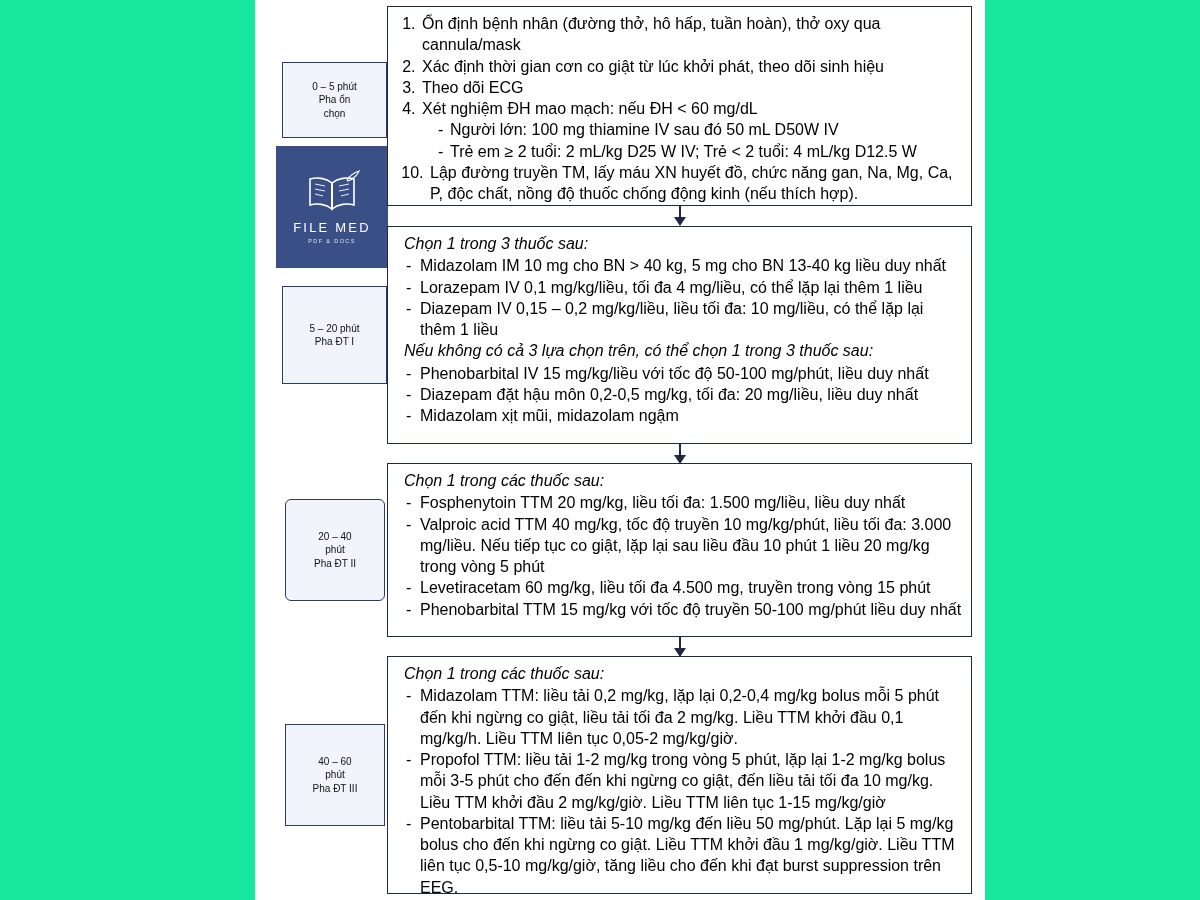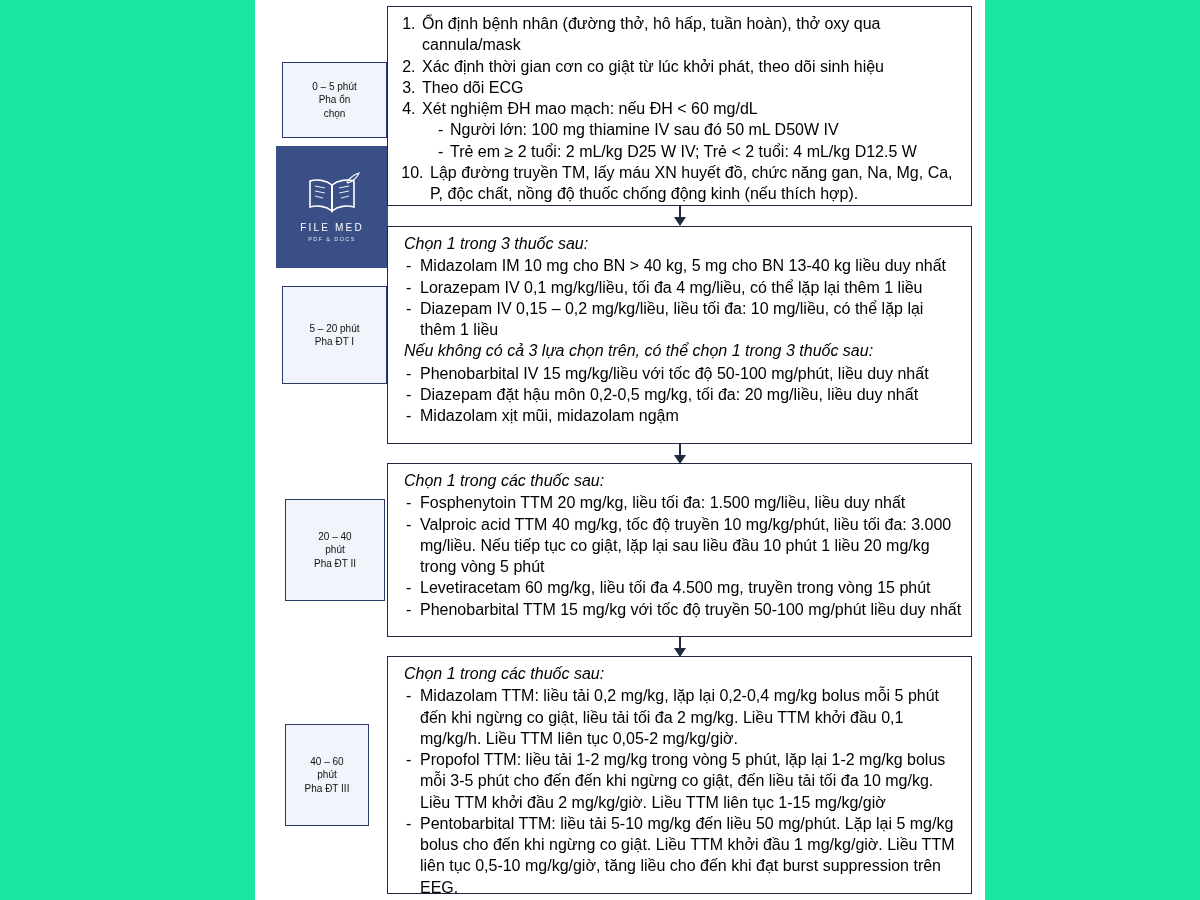--- a/index.html
+++ b/index.html
@@ -138,21 +138,21 @@
     height: 122px;
     background: #3a4f86;
     display: flex;
     flex-direction: column;
     align-items: center;
     justify-content: center;
     color: #ffffff;
   }
   .logo svg { display: block; }
   .logo .logo-title {
-    font-size: 10px;
+    font-size: 13px;
     letter-spacing: 2.2px;
     margin-top: 4px;
   }
   .logo .logo-sub {
     font-size: 5.5px;
     letter-spacing: 1.4px;
     margin-top: 3px;
     opacity: .85;
   }
 </style>
@@ -181,27 +181,27 @@
       <span class="ln">0 – 5 phút</span>
       <span class="ln">Pha ổn</span>
       <span class="ln">chọn</span>
     </div>
 
     <div class="phase-box" style="left:27px; top:286px; width:105px; height:98px;">
       <span class="ln">5 – 20 phút</span>
       <span class="ln">Pha ĐT I</span>
     </div>
 
-    <div class="phase-box" style="left:30px; top:499px; width:100px; height:102px;">
+    <div class="phase-box" style="left:30px; top:499px; width:100px; height:102px;border-radius:6px;">
       <span class="ln">20 – 40</span>
       <span class="ln">phút</span>
       <span class="ln">Pha ĐT II</span>
     </div>
 
-    <div class="phase-box" style="left:30px; top:724px; width:84px; height:102px;">
+    <div class="phase-box" style="left:30px; top:724px; width:100px; height:102px;">
       <span class="ln">40 – 60</span>
       <span class="ln">phút</span>
       <span class="ln">Pha ĐT III</span>
     </div>
 
     <div class="content-box" style="left:132px; top:6px; width:585px; height:200px;">
       <ol class="num">
         <li>
           <span>Ổn định bệnh nhân (đường thở, hô hấp, tuần hoàn), thở oxy qua cannula/mask</span>
         </li>

